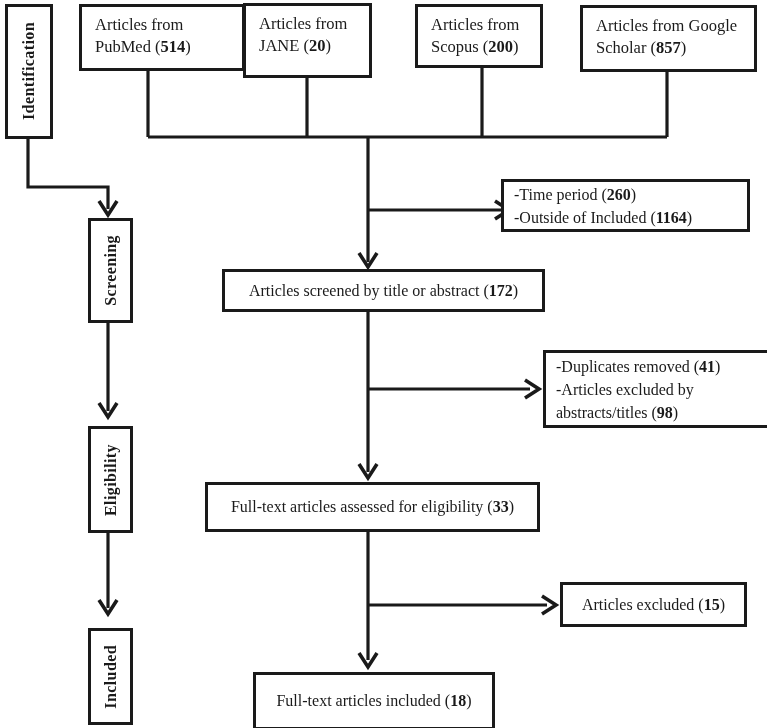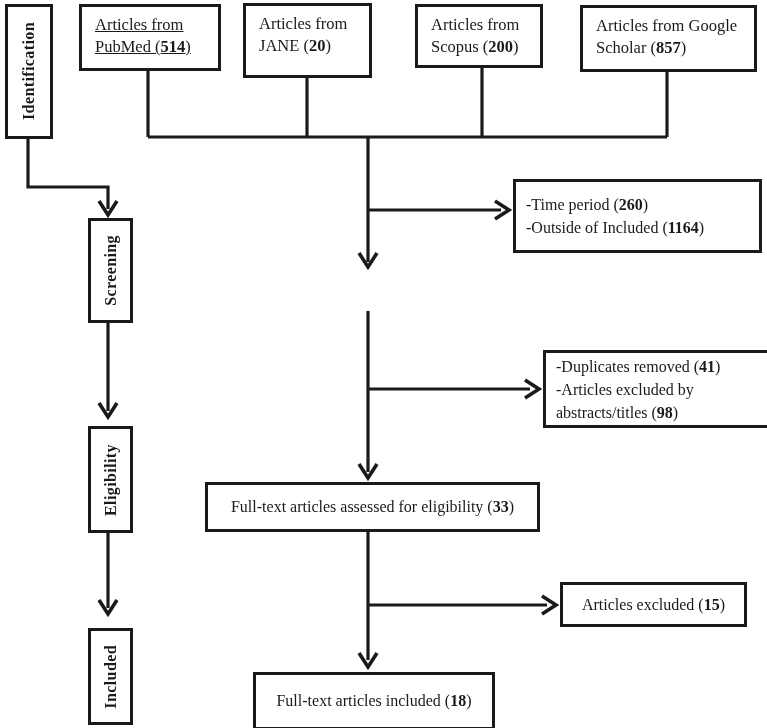--- a/index.html
+++ b/index.html
@@ -96,45 +96,48 @@
   <div class="box stage" style="left:88px; top:218px; width:45px; height:105px;">
     <span class="vlabel">Screening</span>
   </div>
   <div class="box stage" style="left:88px; top:426px; width:45px; height:107px;">
     <span class="vlabel">Eligibility</span>
   </div>
   <div class="box stage" style="left:88px; top:628px; width:45px; height:97px;">
     <span class="vlabel">Included</span>
   </div>
 
-  <div class="box src" style="left:79px; top:4px; width:142px; height:67px;text-decoration:underline;">
+  <div class="box src" style="left:79px; top:4px; width:166px; height:67px;">
       <div><span>Articles from PubMed (</span><span class="bold">514</span><span>)</span></div>
     </div>
   <div class="box src" style="left:243px; top:3px; width:129px; height:75px;">
       <div><span>Articles from JANE (</span><span class="bold">20</span><span>)</span></div>
     </div>
   <div class="box src" style="left:415px; top:4px; width:128px; height:64px;">
       <div><span>Articles from Scopus (</span><span class="bold">200</span><span>)</span></div>
     </div>
   <div class="box src" style="left:580px; top:5px; width:177px; height:67px;">
       <div><span>Articles from Google Scholar (</span><span class="bold">857</span><span>)</span></div>
     </div>
 
-  <div class="box exclbox" style="left:513px; top:179px; width:249px; height:74px;">
+  <div class="box exclbox" style="left:501px; top:179px; width:249px; height:53px;">
       <div><span>-Time period (</span><span class="bold">260</span><span>)</span></div>
       <div><span>-Outside of Included (</span><span class="bold">1164</span><span>)</span></div>
     </div>
   <div class="box exclbox" style="left:543px; top:350px; width:240px; height:78px;">
       <div><span>-Duplicates removed (</span><span class="bold">41</span><span>)</span></div>
       <div><span>-Articles excluded by abstracts/titles (</span><span class="bold">98</span><span>)</span></div>
     </div>
   <div class="box flowbox" style="left:560px; top:582px; width:187px; height:45px;">
       <div><span>Articles excluded (</span><span class="bold">15</span><span>)</span></div>
     </div>
 
+  <div class="box flowbox" style="left:222px; top:269px; width:323px; height:43px;">
+      <div><span>Articles screened by title or abstract (</span><span class="bold">172</span><span>)</span></div>
+    </div>
   <div class="box flowbox" style="left:205px; top:482px; width:335px; height:50px;">
       <div><span>Full-text articles assessed for eligibility (</span><span class="bold">33</span><span>)</span></div>
     </div>
   <div class="box flowbox" style="left:253px; top:672px; width:242px; height:58px;">
       <div><span>Full-text articles included (</span><span class="bold">18</span><span>)</span></div>
     </div>
 
 </div>
 
 </body></html>

